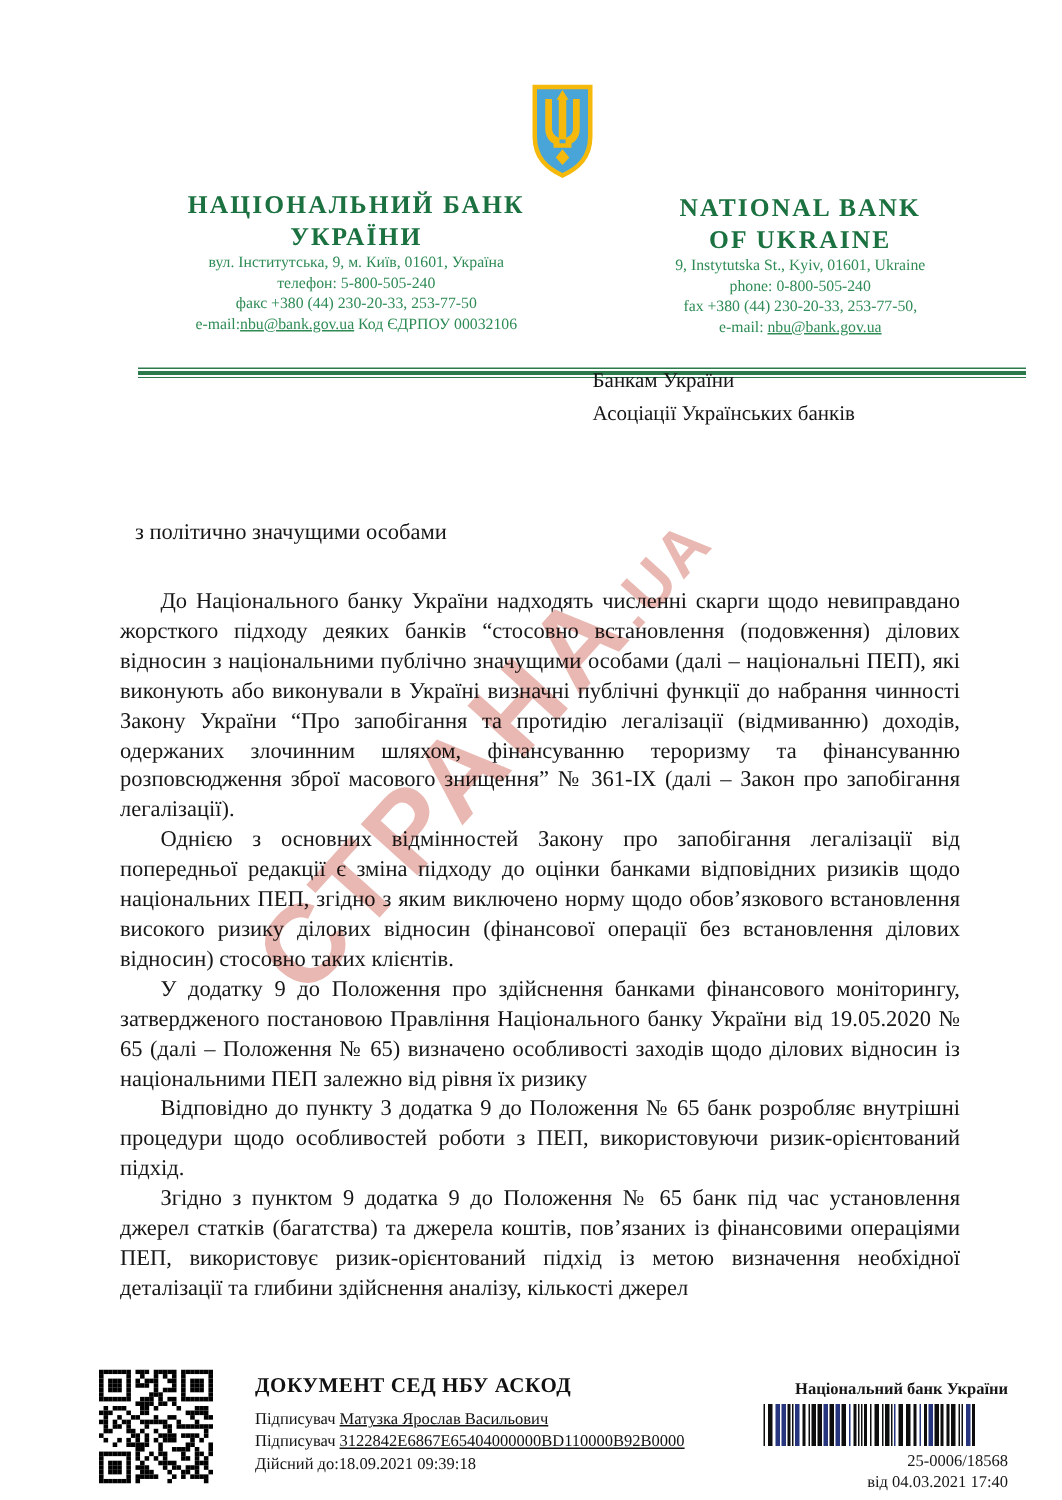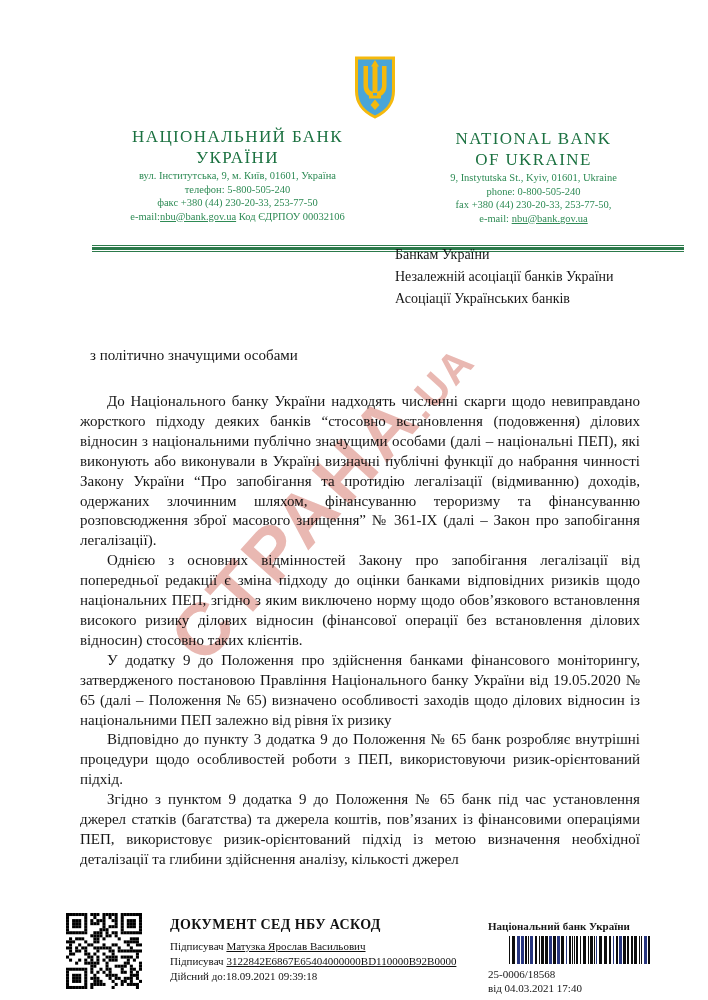--- a/index.html
+++ b/index.html
@@ -4,21 +4,21 @@
 <style>
   html,body{margin:0;padding:0;background:#ffffff;}
   .page{position:relative;width:708px;height:1000px;background:#ffffff;overflow:hidden;
         font-family:"Liberation Serif", serif;color:#161616;}
 
   
   .emblem{position:absolute;left:352px;top:56px;width:46px;height:64px;}
   .hdr-col{position:absolute;text-align:center;}
   .hdr-left{left:80px;top:126px;width:315px;}
   .hdr-right{left:391px;top:128px;width:285px;}
-  .hdr-title{color:#1b7140;font-weight:normal;font-size:17px;line-height:21px;letter-spacing:1.4px;}
+  .hdr-title{color:#1b7140;font-weight:bold;font-size:17px;line-height:21px;letter-spacing:1.4px;}
   .hdr-contacts{margin-top:1px;color:#2e8b55;font-size:10.5px;line-height:13.5px;}
   .u{text-decoration:underline;}
   a.mail{color:#2e8b55;text-decoration:underline;cursor:pointer;}
   .rule{position:absolute;left:92px;top:245px;width:592px;height:7px;
         background:linear-gradient(#2c7a4b 0 1px,#ffffff 1px 2px,#2c7a4b 2px 5px,#ffffff 5px 6px,#2c7a4b 6px 7px);}
 
   
   .recipients{position:absolute;left:395px;top:244px;font-size:14px;line-height:22px;}
   .subject{position:absolute;left:90px;top:344px;font-size:15px;line-height:22px;}
 
@@ -32,21 +32,21 @@
              transform:rotate(-48deg);transform-origin:0 100%;
              font-family:"Liberation Sans", sans-serif;font-weight:bold;
              font-size:74px;letter-spacing:5px;white-space:nowrap;
              color:#d4776b;opacity:.52;mix-blend-mode:multiply;z-index:4;pointer-events:none;}
   .watermark .suffix{font-size:42px;letter-spacing:2px;}
 
   
   .qr{position:absolute;left:66px;top:913px;width:76px;height:76px;}
   .sig{position:absolute;left:170px;top:917px;font-size:11px;line-height:15px;color:#111;}
   .sig-system{font-weight:bold;font-size:14px;letter-spacing:.4px;margin-bottom:7px;}
-  .reg{position:absolute;left:488px;top:919px;width:184px;text-align:left;font-size:11px;line-height:14px;}
+  .reg{position:absolute;left:488px;top:919px;width:184px;text-align:right;font-size:11px;line-height:14px;}
   .reg-org{font-weight:bold;}
   .barcode{height:28px;margin:3px auto 3px;display:flex;align-items:stretch;justify-content:center;width:176px;}
   .barcode span{display:inline-block;}
 </style>
 </head>
 <body>
 
 <div class="page">
 
   <div class="emblem">
@@ -86,21 +86,20 @@
       <div>phone: 0-800-505-240</div>
       <div>fax +380 (44) 230-20-33,  253-77-50,</div>
       <div><span>e-mail:</span>&nbsp;<a class="mail">nbu@bank.gov.ua</a></div>
     </div>
   </div>
 
   <div class="rule"></div>
 
   <div class="recipients">
     <div>Банкам України</div>
-    <div>Незалежній асоціації банків України</div>
     <div>Асоціації Українських банків</div>
   </div>
 
   <div class="subject">
     <div>з політично значущими особами</div>
   </div>
 
   <div class="body-text">
     <p>До Національного банку України надходять численні скарги щодо невиправдано жорсткого підходу деяких банків “стосовно встановлення (подовження) ділових відносин з національними публічно значущими особами (далі – національні ПЕП), які виконують або виконували в Україні визначні публічні функції до набрання чинності Закону України “Про запобігання та протидію легалізації (відмиванню) доходів, одержаних злочинним шляхом, фінансуванню тероризму та фінансуванню розповсюдження зброї масового знищення” № 361-IX (далі – Закон про запобігання легалізації).</p>
     <p>Однією з основних відмінностей Закону про запобігання легалізації від попередньої редакції є зміна підходу до оцінки банками відповідних ризиків щодо національних ПЕП, згідно з яким виключено норму щодо обов’язкового встановлення високого ризику ділових відносин (фінансової операції без встановлення ділових відносин) стосовно таких клієнтів.</p>

